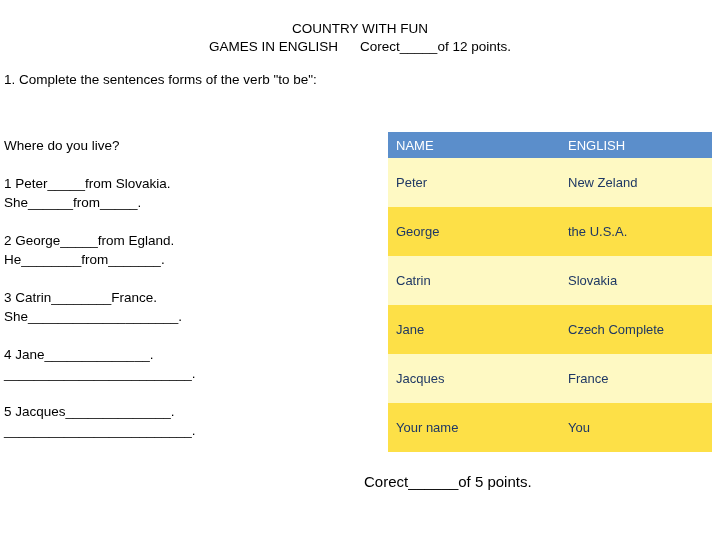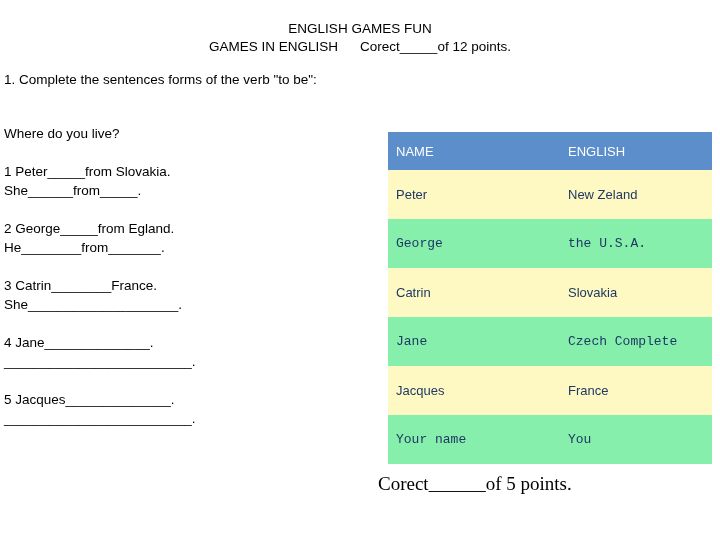--- a/index.html
+++ b/index.html
@@ -35,21 +35,21 @@
   .task-line {
     font-size: 13.5px;
     line-height: 18px;
     margin-top: 15px;
     margin-left: 4px;
     white-space: pre;
   }
   .left-col {
     position: absolute;
     left: 4px;
-    top: 104px;
+    top: 116px;
     width: 380px;
     font-size: 13.5px;
     line-height: 19px;
   }
   .q {
     white-space: pre;
     margin-bottom: 0px;
   }
   .q-block {
     margin-bottom: 19px;
@@ -60,64 +60,62 @@
     top: 112px;
     width: 324px;
     border-collapse: collapse;
     font-size: 13px;
   }
   table.names th {
     background: #5b8ecb;
     color: #ffffff;
     font-weight: normal;
     text-align: left;
-    padding: 10px 8px;
+    padding: 4px 8px;
     height: 18px;
     vertical-align: middle;
   }
   table.names td {
     color: #1f3864;
     padding: 5px 8px;
     vertical-align: middle;
     height: 39px;
   }
   table.names tr.shade td {
     background: #fef9c3;
   }
   table.names tr.plain td {
-    background: #86efac;
-    font-family: Liberation Mono, monospace;
+    background: #fde047;
   }
   table.names th:first-child, table.names td:first-child {
     width: 156px;
   }
   .corect-table {
     position: absolute;
-    left: 378px;
+    left: 364px;
     top: 453px;
-    font-size: 19px;
+    font-size: 15px;
     white-space: pre;
-    font-family: Liberation Serif, serif;
   }
   .bottom {
     position: absolute;
     left: 4px;
     top: 492px;
     font-size: 13.5px;
     line-height: 21px;
     white-space: pre;
   }
 </style>
 </head>
 <body>
 
 <div class="page">
 
   <div class="hdr">
-    <div class="hdr-line">ENGLISH GAMES FUN</div>
+    <div class="hdr-line">COUNTRY WITH FUN</div>
     <div class="hdr-line"><span>GAMES IN ENGLISH</span><span class="gap-wide"></span><span>Corect_____of 12 points.</span></div>
   </div>
 
   <div class="task-line">1. Complete the sentences forms of the verb "to be":</div>
 
   <div class="left-col">
     <div class="q-block">
       <div class="q">Where do you live?</div>
     </div>
     <div class="q-block">

